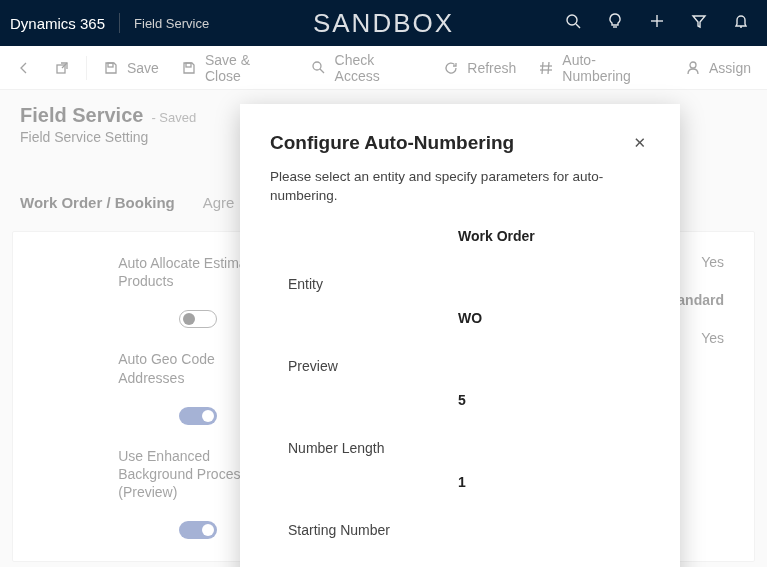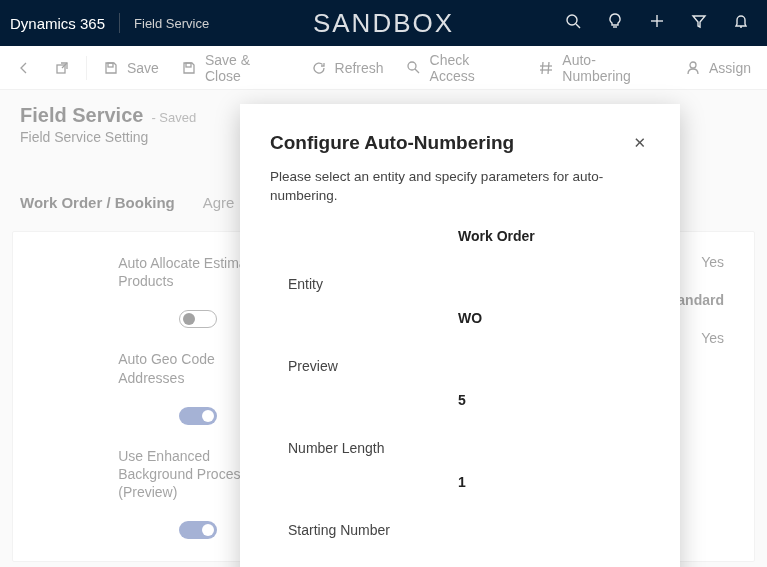--- a/index.html
+++ b/index.html
@@ -128,34 +128,34 @@
         <svg viewBox="0 0 16 16">
           <path d="M3 3h8l2 2v8H3z"></path>
           <rect x="5" y="3" width="5" height="4"></rect>
         </svg>
       </span>
       <span>Save &amp; Close</span>
     </div>
   <div class="cmd-btn">
       <span class="cmd-icon">
         <svg viewBox="0 0 16 16">
+          <circle cx="6" cy="6" r="4"></circle>
+          <line x1="9" y1="9" x2="13" y2="13"></line>
+        </svg>
+      </span>
+      <span>Check Access</span>
+    </div>
+  <div class="cmd-btn">
+      <span class="cmd-icon">
+        <svg viewBox="0 0 16 16">
           <path d="M13 8a5 5 0 1 1-1.5-3.5"></path>
           <path d="M13 3v3h-3"></path>
         </svg>
       </span>
       <span>Refresh</span>
-    </div>
-  <div class="cmd-btn">
-      <span class="cmd-icon">
-        <svg viewBox="0 0 16 16">
-          <circle cx="6" cy="6" r="4"></circle>
-          <line x1="9" y1="9" x2="13" y2="13"></line>
-        </svg>
-      </span>
-      <span>Check Access</span>
     </div>
   <div class="cmd-btn">
       <span class="cmd-icon">
         <svg viewBox="0 0 16 16">
           <line x1="5" y1="2" x2="4" y2="14"></line>
           <line x1="11" y1="2" x2="10" y2="14"></line>
           <line x1="2" y1="6" x2="14" y2="6"></line>
           <line x1="2" y1="10" x2="14" y2="10"></line>
         </svg>
       </span>

